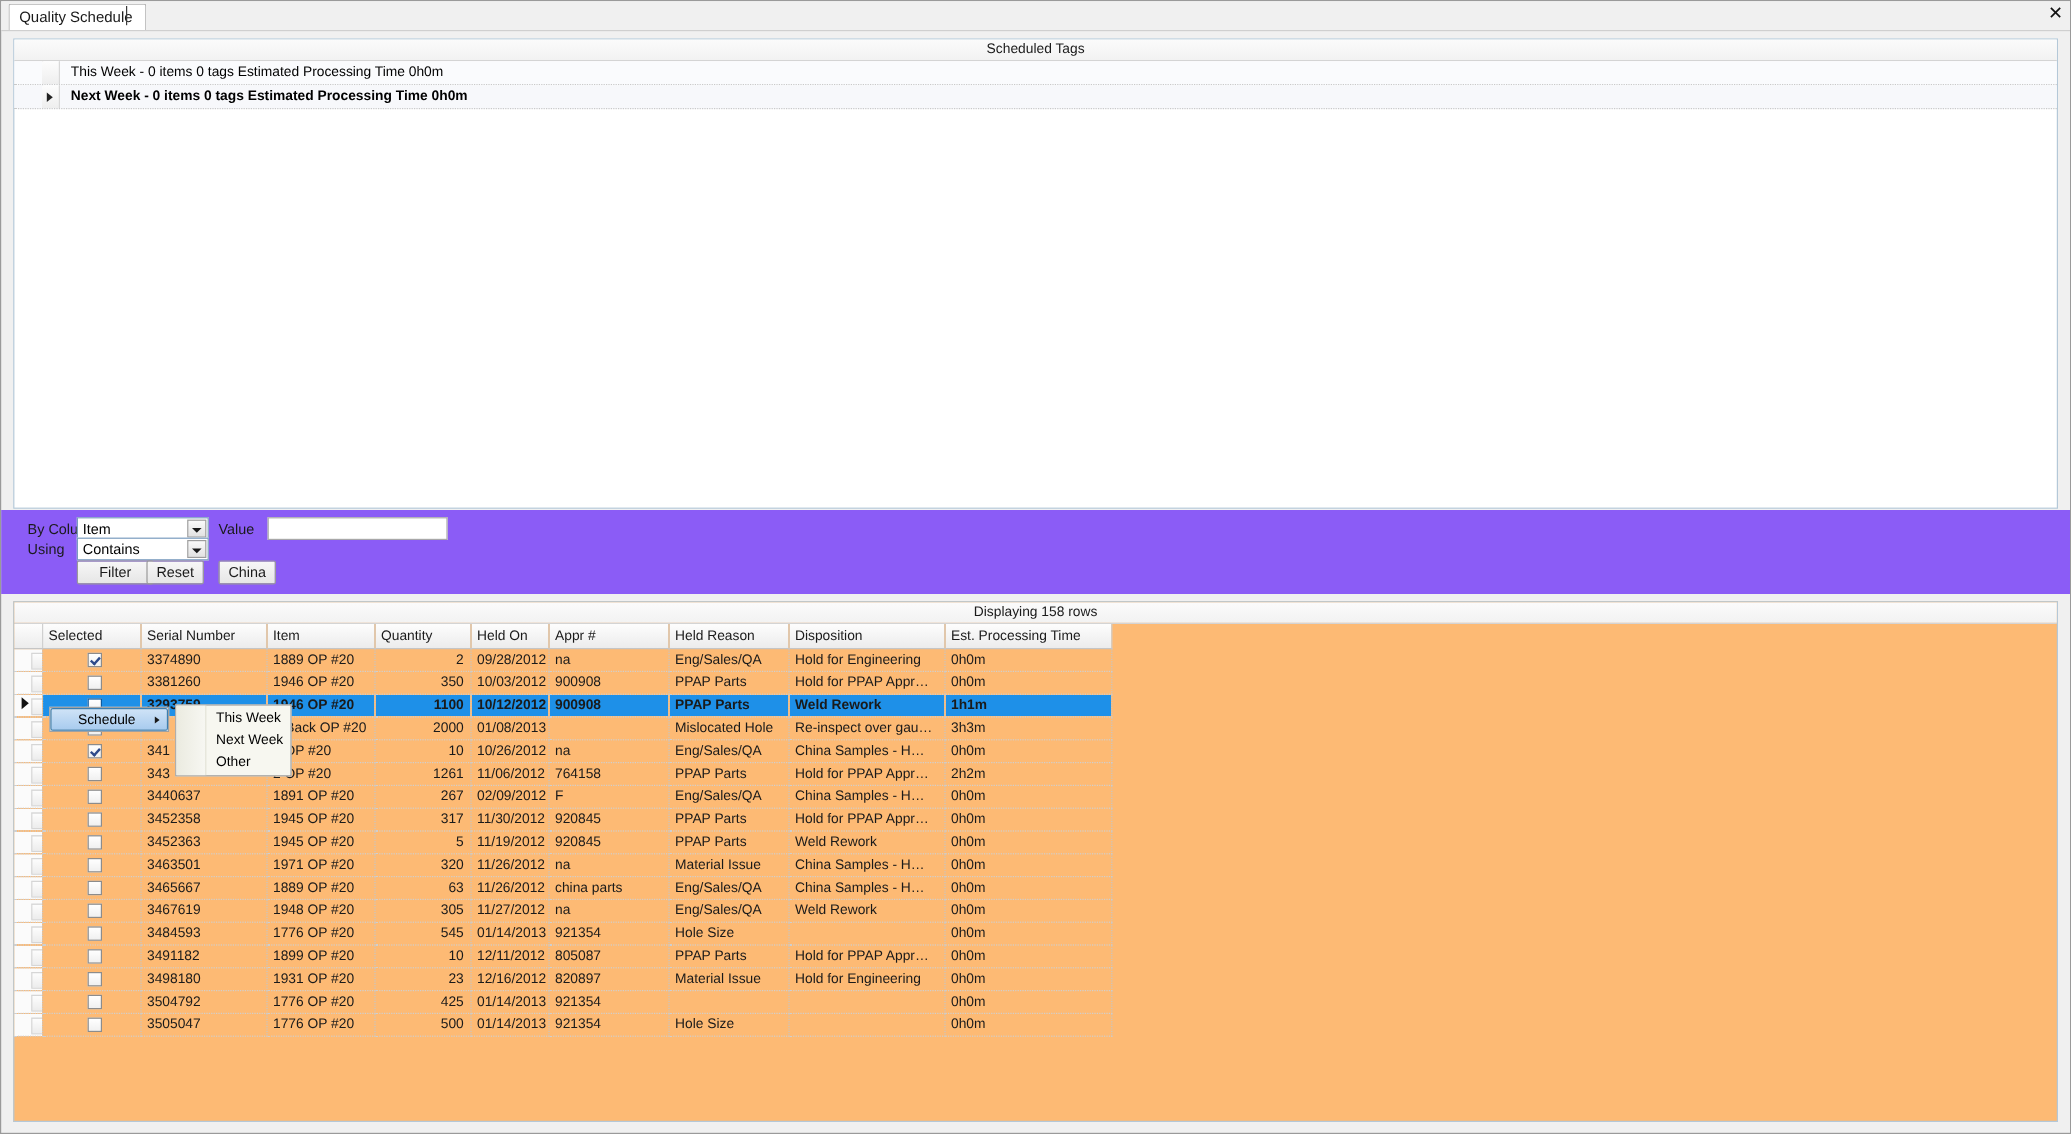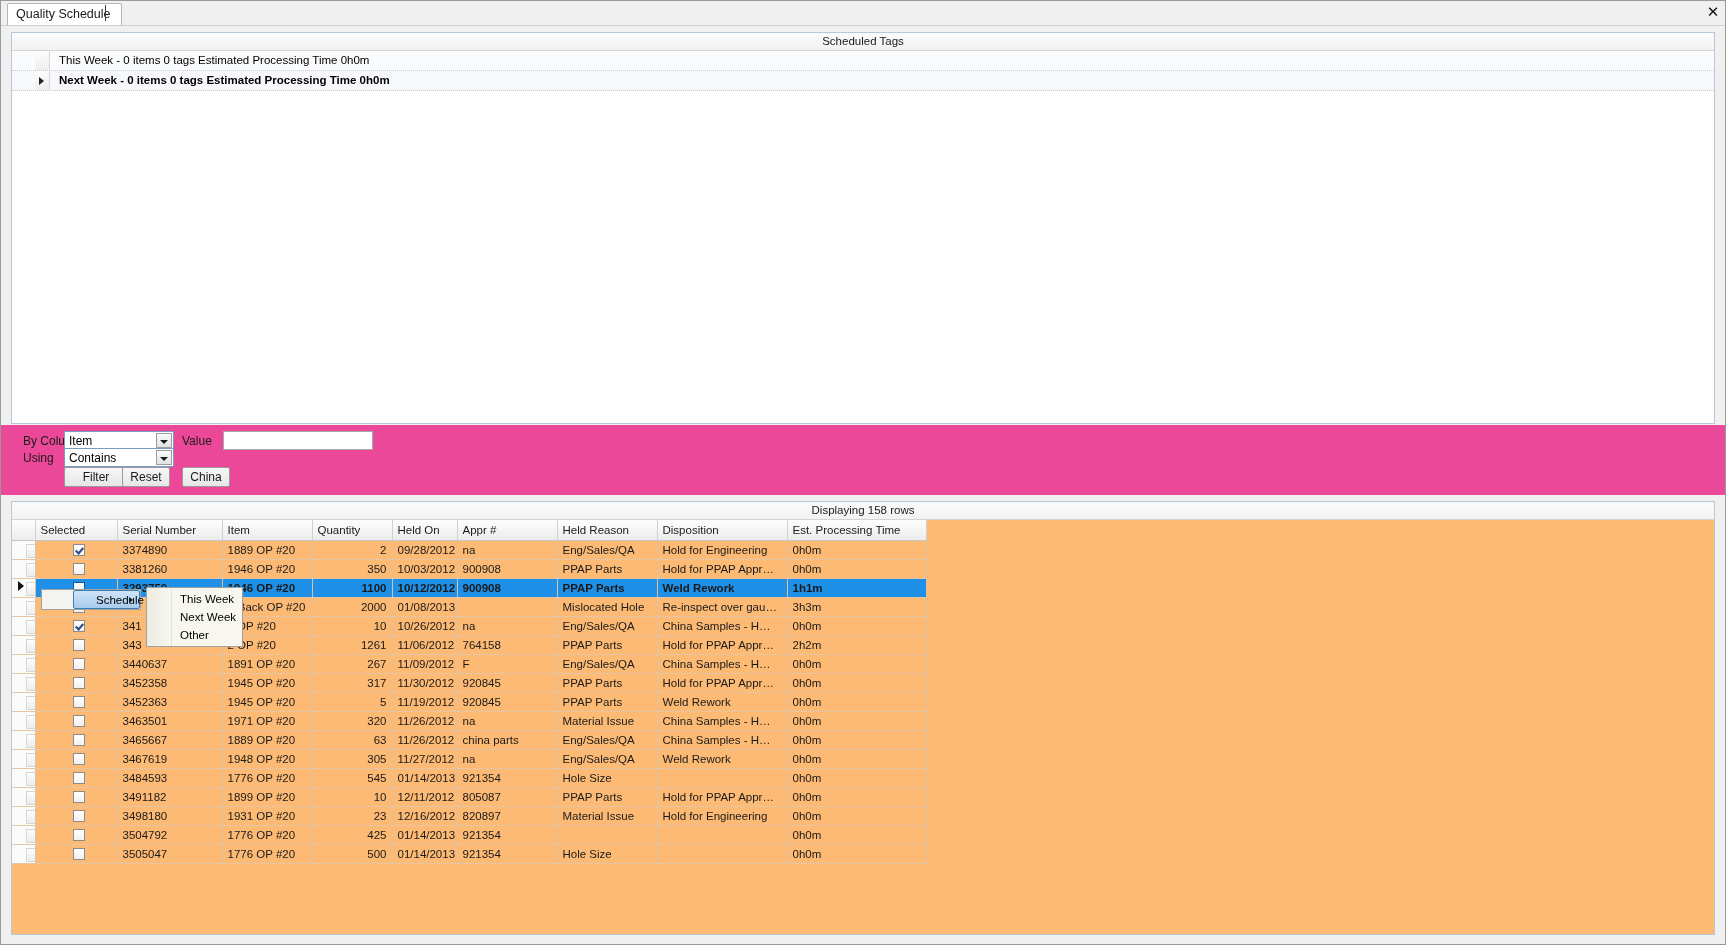--- a/index.html
+++ b/index.html
@@ -133,21 +133,21 @@
   }
   .sched-label.bold { font-weight: bold; }
 
   
   #filter-bar {
     position: absolute;
     left: 0;
     top: 424px;
     width: 1724px;
     height: 70px;
-    background: #ec4899;
+    background: #8b5cf6;
   }
   .flt-label {
     position: absolute;
     font-size: 12px;
     color: #1a1a1a;
     white-space: nowrap;
   }
   .combo {
     position: absolute;
     box-sizing: border-box;
@@ -320,21 +320,20 @@
     border: 1px solid #a0a0a0;
     z-index: 40;
   }
   #ctx-menu .mi {
     position: relative;
     height: 19px;
     line-height: 19px;
     font-size: 11.5px;
     padding-left: 22px;
     cursor: pointer;
-    margin-left: 31px;
   }
   #ctx-menu .mi.active {
     background: linear-gradient(to bottom,#cfe3f7 0%,#a8cbee 100%);
     border: 1px solid #3c7fb1;
     box-sizing: border-box;
     border-radius: 2px;
   }
   #ctx-menu .submenu-arrow {
     position: absolute;
     right: 6px; top: 6px;
@@ -560,21 +559,21 @@
           <tr>
             <td class="gutter-cell">
               <div class="rowhdr">
                 <span class="nub"></span>
               </div>
             </td>
             <td class="sel-cell"><span class="chk"></span></td>
             <td>3440637</td>
             <td>1891 OP #20</td>
             <td class="num">267</td>
-            <td>11/09/2012</td>
+            <td>02/09/2012</td>
             <td>F</td>
             <td>Eng/Sales/QA</td>
             <td>China Samples - H…</td>
             <td>0h0m</td>
             <td style="border-right: none;"></td>
           </tr>
           <tr>
             <td class="gutter-cell">
               <div class="rowhdr">
                 <span class="nub"></span>

